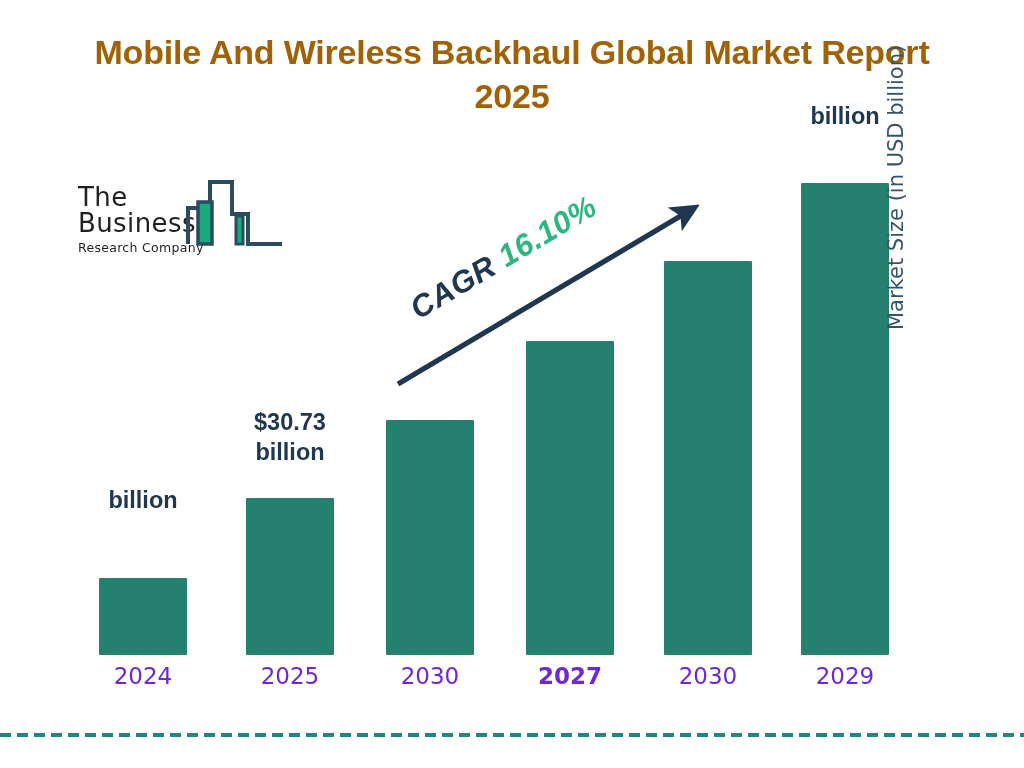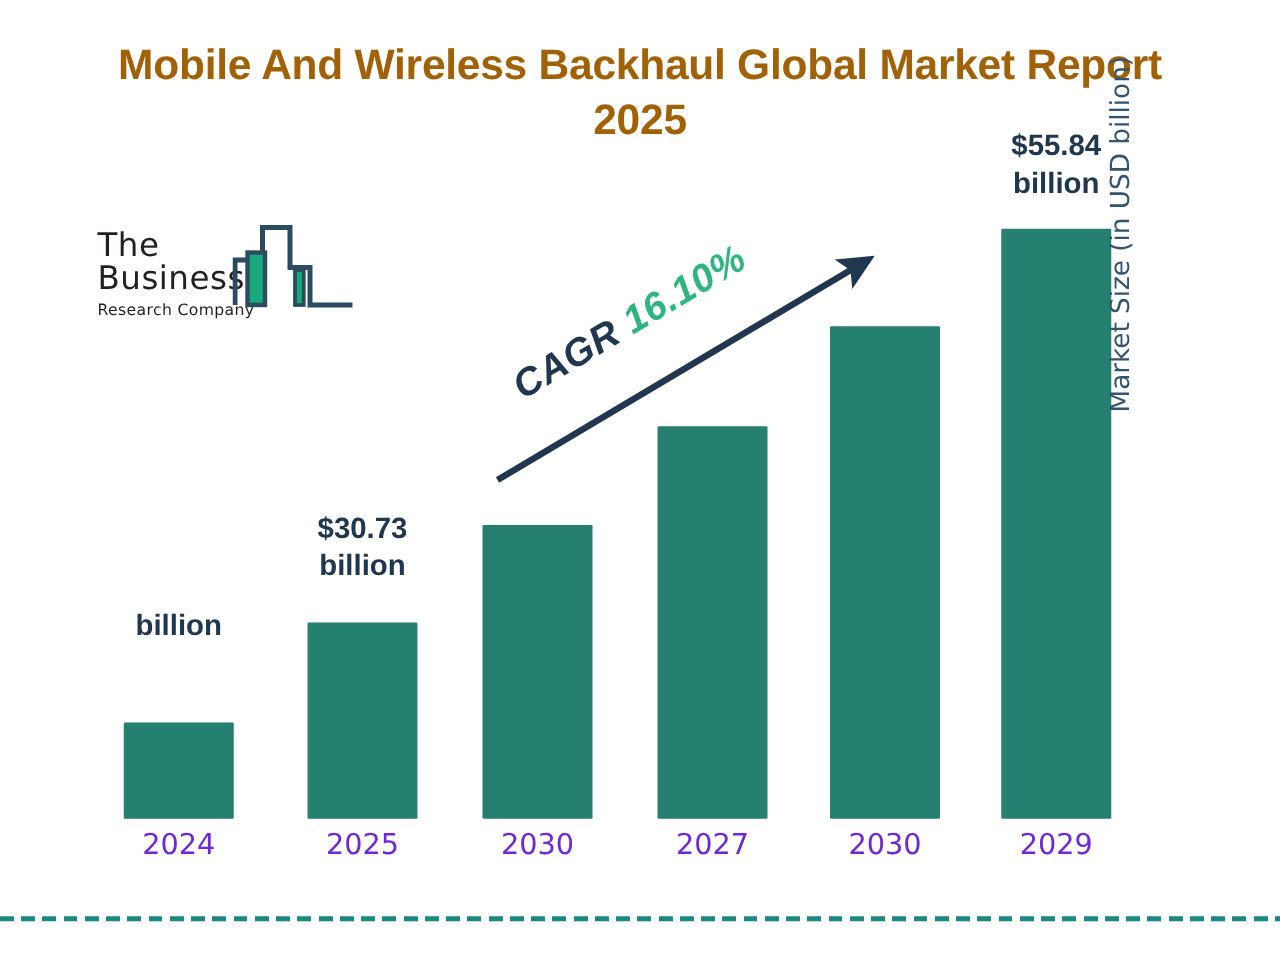--- a/index.html
+++ b/index.html
@@ -131,28 +131,27 @@
   <div class="vallabel" style="left:73px; top:485px; width:140px;">
     <div>billion</div>
   </div>
 
   <div class="vallabel" style="left:220px; top:407px; width:140px;">
     <div>$30.73</div>
     <div>billion</div>
   </div>
 
   <div class="vallabel" style="left:775px; top:101px; width:140px;">
-    <div>$55.84</div>
     <div>billion</div>
   </div>
 
   <div class="xtick" style="left:99px;  width:88px;">2024</div>
   <div class="xtick" style="left:246px; width:88px;">2025</div>
   <div class="xtick" style="left:386px; width:88px;">2030</div>
-  <div class="xtick" style="left:526px; width:88px;">2027</div>
+  <div class="xtick" style="left:526px; width:88px;font-weight:bold;">2027</div>
   <div class="xtick" style="left:664px; width:88px;">2030</div>
   <div class="xtick" style="left:801px; width:88px;">2029</div>
 
   <svg width="1024" height="768" style="position:absolute;left:0;top:0;pointer-events:none;">
     <defs>
       <marker id="arrhead" markerWidth="6" markerHeight="6" refX="4.3" refY="3" orient="auto" markerUnits="strokeWidth">
         <path d="M0,0.35 L5.6,3 L0,5.65 L1.25,3 Z" fill="#20374f"></path>
       </marker>
     </defs>
     <line x1="398" y1="384" x2="694" y2="208" stroke="#20374f" stroke-width="5.2" stroke-linecap="butt" marker-end="url(#arrhead)"></line>

